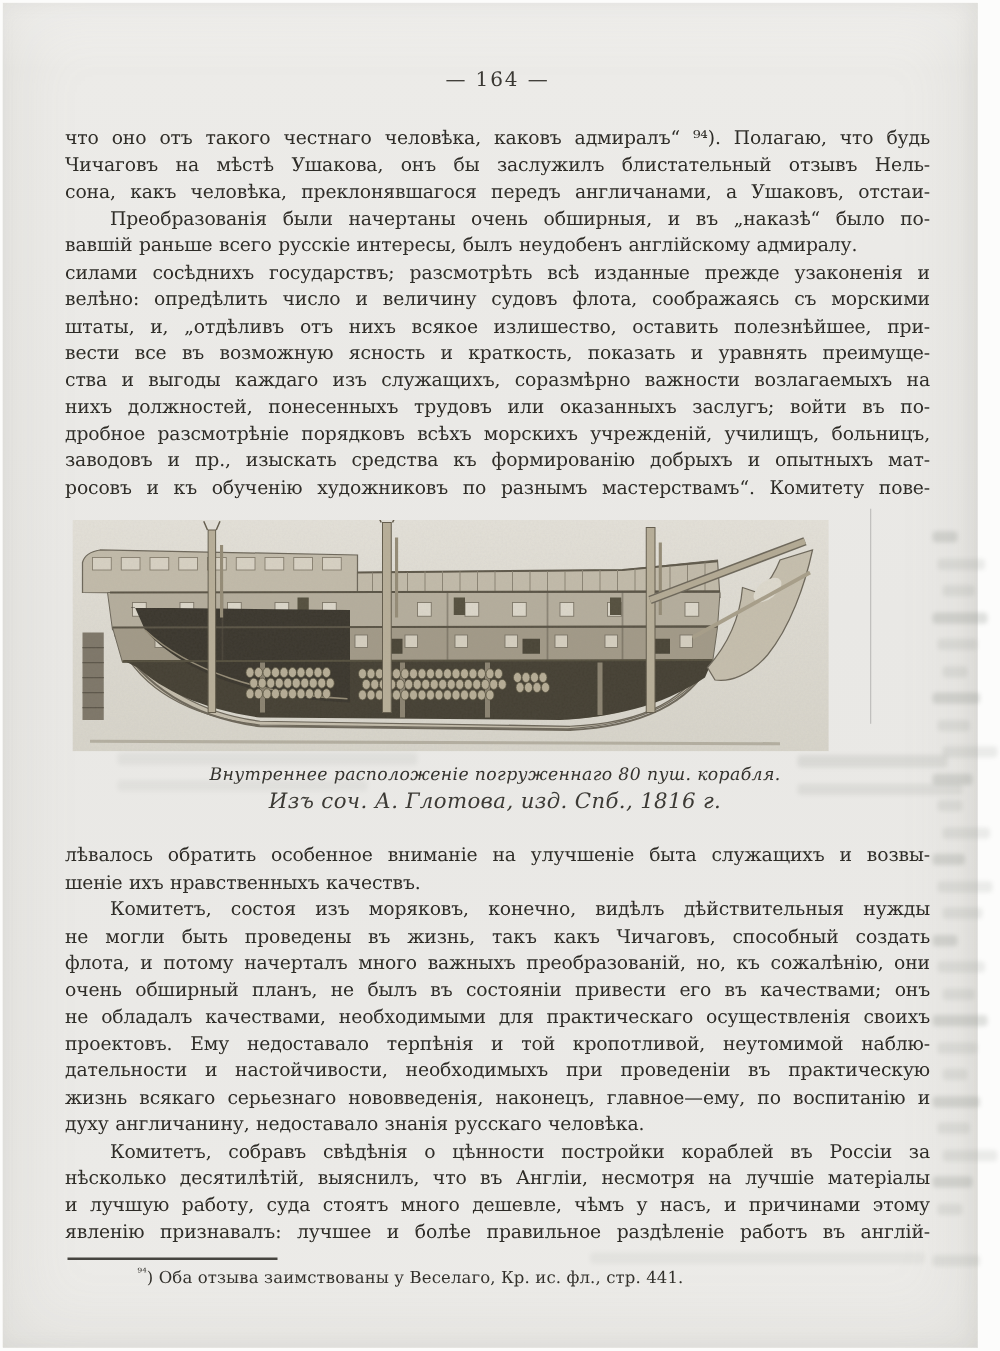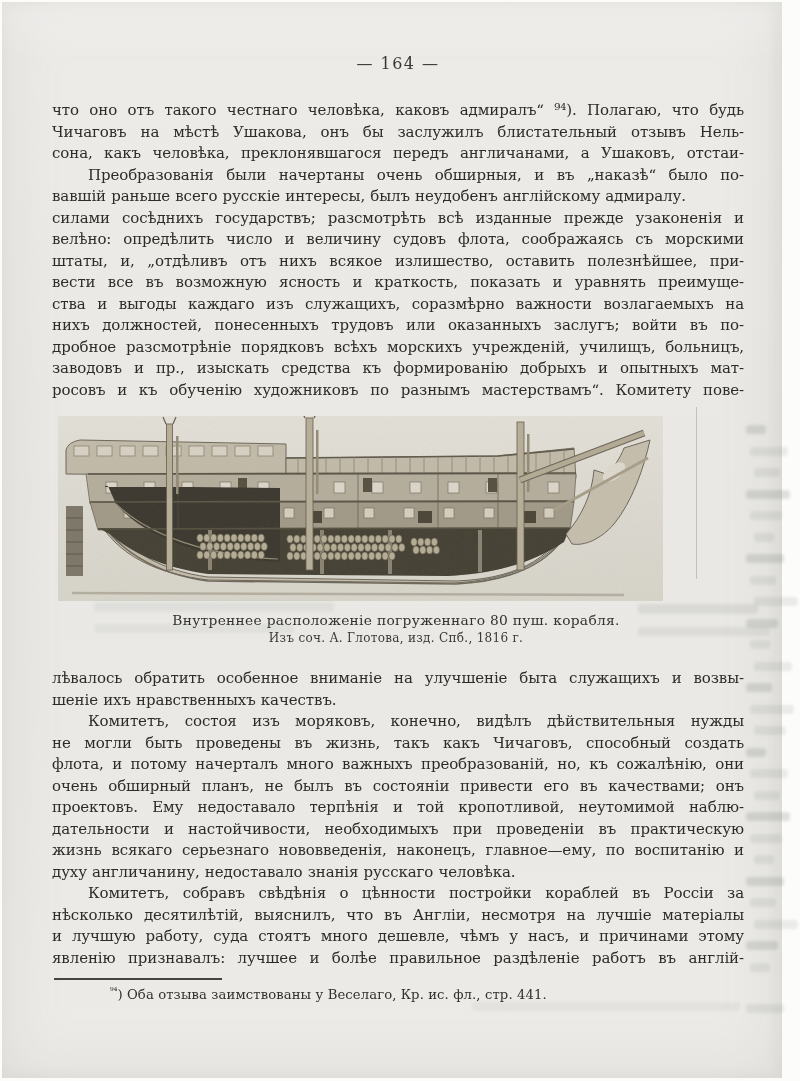--- a/index.html
+++ b/index.html
@@ -20,25 +20,25 @@
   }
   .text-block{margin-top:27px;}
   .text-block.second{margin-top:23px;}
   .tline{
     font-size:15px;line-height:21.5px;color:#2e2c27;
     text-align:justify;text-align-last:justify;
     letter-spacing:-0.1px;word-spacing:0.5px;
   }
   .tline.last{text-align-last:left;}
   .tline.indent{text-indent:36px;}
-  figure{margin:15px 0 0 6px;padding:0;width:676px;}
+  figure{margin:15px 0 0 6px;padding:0;width:676px;font-style:italic;}
   figure svg{display:block;}
   figcaption{margin-top:11px;text-align:center;}
   .cap1{font-size:13.8px;color:#34322d;letter-spacing:0.3px;}
-  .cap2{font-size:12px;color:#3c3a35;margin-top:3px;letter-spacing:0.3px;}
+  .cap2{font-size:17px;color:#3c3a35;margin-top:3px;letter-spacing:0.3px;}
   .footnote-area{margin-top:9px;}
   .footnote-rule{width:168px;height:2px;background:#46443f;margin-left:2px;}
   .footnote{
     margin-top:7px;padding-left:58px;font-size:13.2px;color:#32302b;
     letter-spacing:0.1px;
   }
   .footnote sup{font-size:9px;line-height:0;}
   .bleed{
     position:absolute;border-radius:3px;background:#6e746c;
     filter:blur(1.6px);pointer-events:none;
@@ -292,20 +292,21 @@
       </figcaption>
     </figure>
 
     <div class="text-block second">
         <div class="tline">лѣвалось обратить особенное вниманіе на улучшеніе быта служащихъ и возвы-</div>
         <div class="tline last">шеніе ихъ нравственныхъ качествъ.</div>
         <div class="tline indent">Комитетъ, состоя изъ моряковъ, конечно, видѣлъ дѣйствительныя нужды</div>
         <div class="tline">не могли быть проведены въ жизнь, такъ какъ Чичаговъ, способный создать</div>
         <div class="tline">флота, и потому начерталъ много важныхъ преобразованій, но, къ сожалѣнію, они</div>
         <div class="tline">очень обширный планъ, не былъ въ состояніи привести его въ качествами; онъ</div>
+        <div class="tline">не обладалъ качествами, необходимыми для практическаго осуществленія своихъ</div>
         <div class="tline">проектовъ. Ему недоставало терпѣнія и той кропотливой, неутомимой наблю-</div>
         <div class="tline">дательности и настойчивости, необходимыхъ при проведеніи въ практическую</div>
         <div class="tline">жизнь всякаго серьезнаго нововведенія, наконецъ, главное—ему, по воспитанію и</div>
         <div class="tline last">духу англичанину, недоставало знанія русскаго человѣка.</div>
         <div class="tline indent">Комитетъ, собравъ свѣдѣнія о цѣнности постройки кораблей въ Россіи за</div>
         <div class="tline">нѣсколько десятилѣтій, выяснилъ, что въ Англіи, несмотря на лучшіе матеріалы</div>
         <div class="tline">и лучшую работу, суда стоятъ много дешевле, чѣмъ у насъ, и причинами этому</div>
         <div class="tline">явленію признавалъ: лучшее и болѣе правильное раздѣленіе работъ въ англій-</div>
       </div>
 

